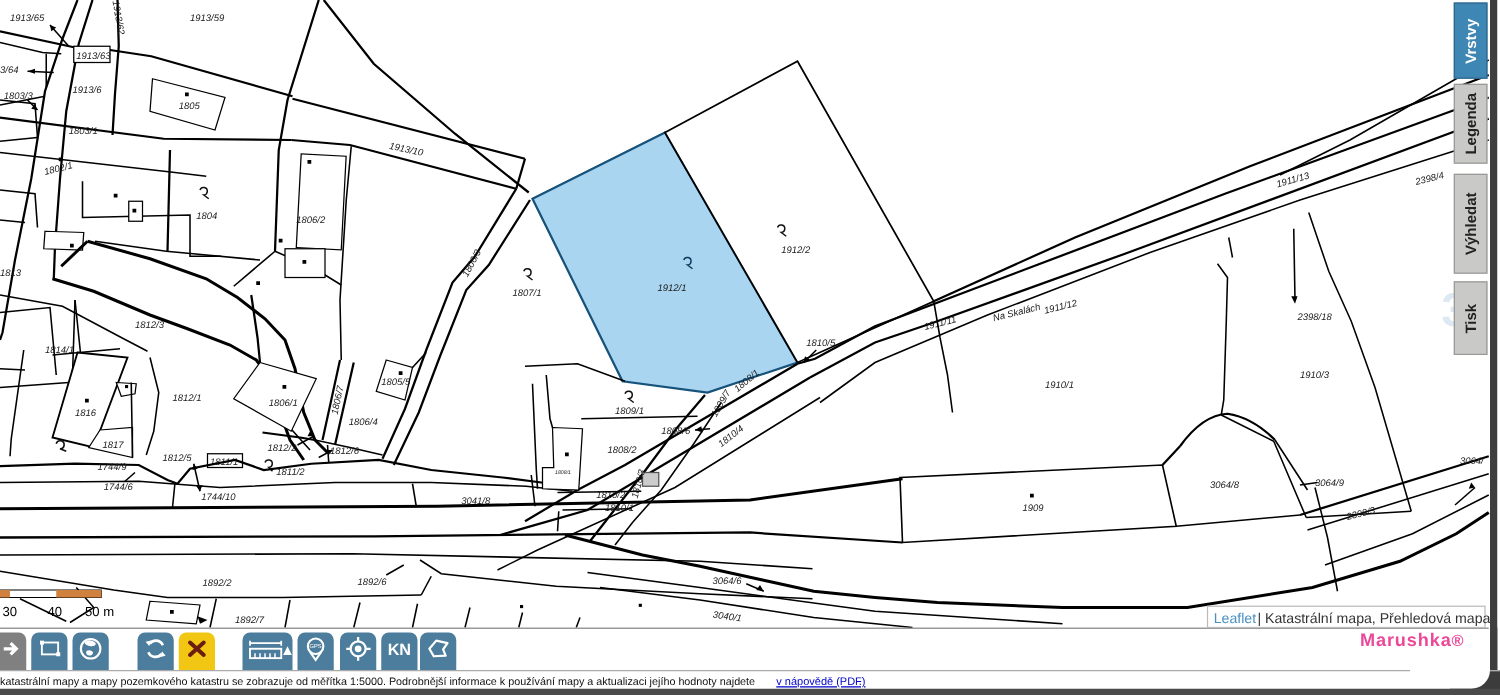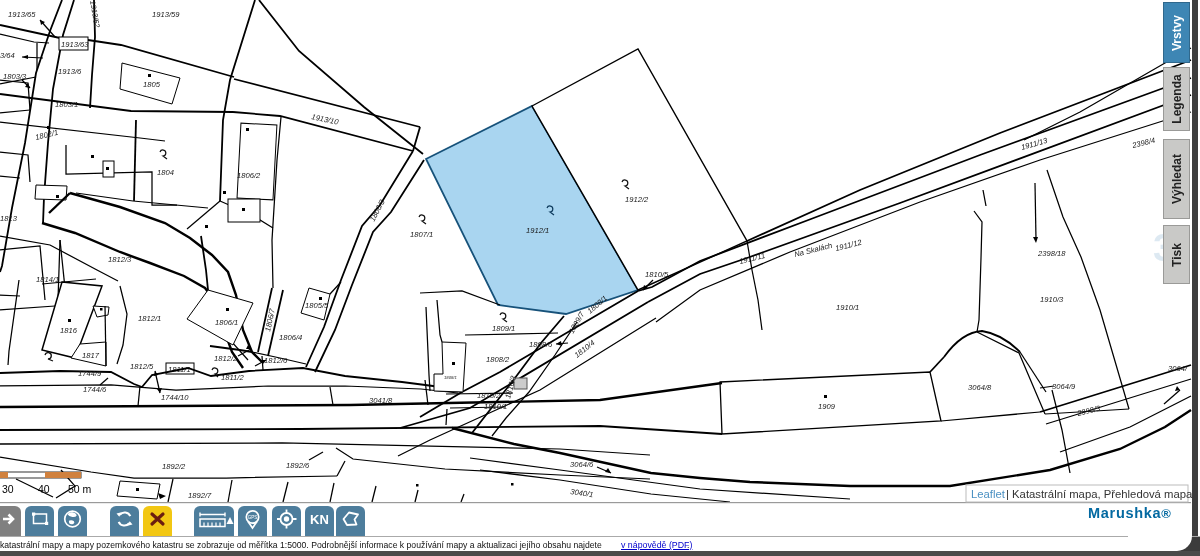--- a/index.html
+++ b/index.html
@@ -519,25 +519,25 @@
     </div>
 
     <div class="btn" style="left:336px;">
       <svg width="29" height="26" viewBox="0 0 29 26">
           <path d="M7.5 13 L13 6.5 L22 8.5 L18.5 13.5 L20.5 18.5 L11 19 z" fill="none" stroke="#fff" stroke-width="1.8" stroke-linejoin="round"></path>
         </svg>
     </div>
   </div>
 
   <div id="statusbar">
-    <span style="position:absolute;left:0;top:3px;font-size:8.65px;">katastrální mapy a mapy pozemkového katastru se zobrazuje od měřítka 1:5000. Podrobnější informace k používání mapy a aktualizaci jejího obsahu najdete</span>
+    <span style="position:absolute;left:0;top:3px;font-size:8.65px;">katastrální mapy a mapy pozemkového katastru se zobrazuje od měřítka 1:5000. Podrobnější informace k používání mapy a aktualizaci jejího hodnoty najdete</span>
     <a style="position:absolute;left:621px;top:3px;font-size:8.8px;color:#0000cc;text-decoration:underline;">v nápovědě (PDF)</a>
     <span style="position:absolute;left:687px;top:3px;font-size:8.8px;">.</span>
   </div>
 
-  <div style="position:absolute;left:1088px;top:505px;font-size:14.5px;font-weight:bold;color:#0369a1;letter-spacing:0.7px;">Marushka<span style="font-size:13px;">®</span></div>
+  <div style="position:absolute;left:1088px;top:505px;font-size:14.5px;font-weight:bold;color:#ec4899;letter-spacing:0.7px;">Marushka<span style="font-size:13px;">®</span></div>
 
 
   <div style="position:absolute;left:1160px;top:537px;width:40px;height:19px;background:#3c3c3c;"></div>
   <div style="position:absolute;left:1128px;top:536px;width:64px;height:15px;background:#fff;border-bottom-right-radius:16px;"></div>
 
   <div id="bottomstrip"></div>
 </div>
 
 </body></html>

